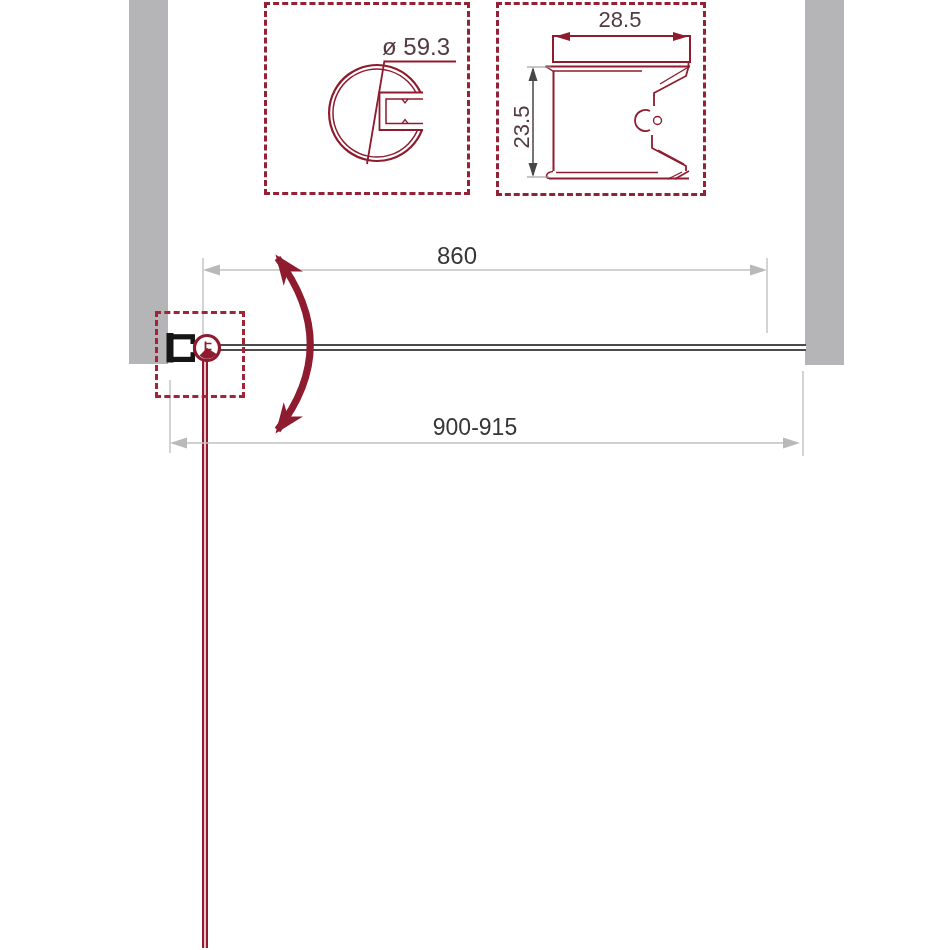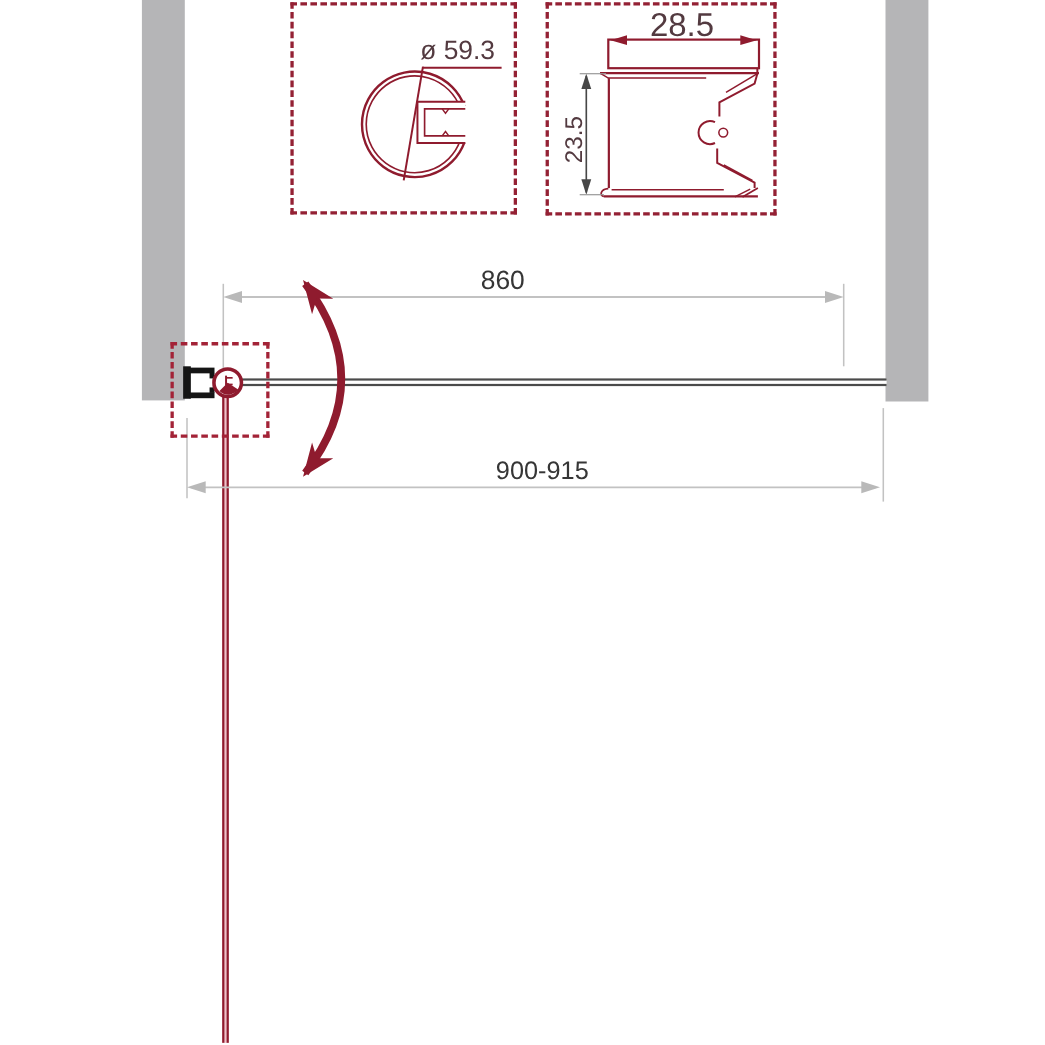--- a/index.html
+++ b/index.html
@@ -103,19 +103,19 @@
   </g>
 </svg>
 
 <div class="abs pivot-box" style="left:155px;top:311px;width:84px;height:81px;"></div>
 
 <div class="abs detail-box" style="left:264px;top:2px;width:200px;height:187px;"></div>
 <div class="abs detail-box" style="left:496px;top:2px;width:204px;height:188px;"></div>
 
 <div class="abs lbl lbl-red" style="left:382px;top:33px;font-size:24px;">ø 59.3</div>
 
-<div class="abs lbl lbl-red" style="left:560px;top:7px;width:120px;text-align:center;font-size:30px;">28.5</div>
+<div class="abs lbl lbl-red" style="left:560px;top:7px;width:120px;text-align:center;font-size:22px;">28.5</div>
 
 <div class="abs lbl lbl-red" style="left:491px;top:115px;width:60px;height:24px;text-align:center;font-size:22px;transform:rotate(-90deg);">23.5</div>
 
 <div class="abs lbl" style="left:437px;top:242px;width:100px;text-align:left;font-size:24px;">860</div>
 
-<div class="abs lbl" style="left:438px;top:414px;width:110px;text-align:center;font-size:23px;">900-915</div>
+<div class="abs lbl" style="left:420px;top:414px;width:110px;text-align:center;font-size:23px;">900-915</div>
 
 </body></html>

